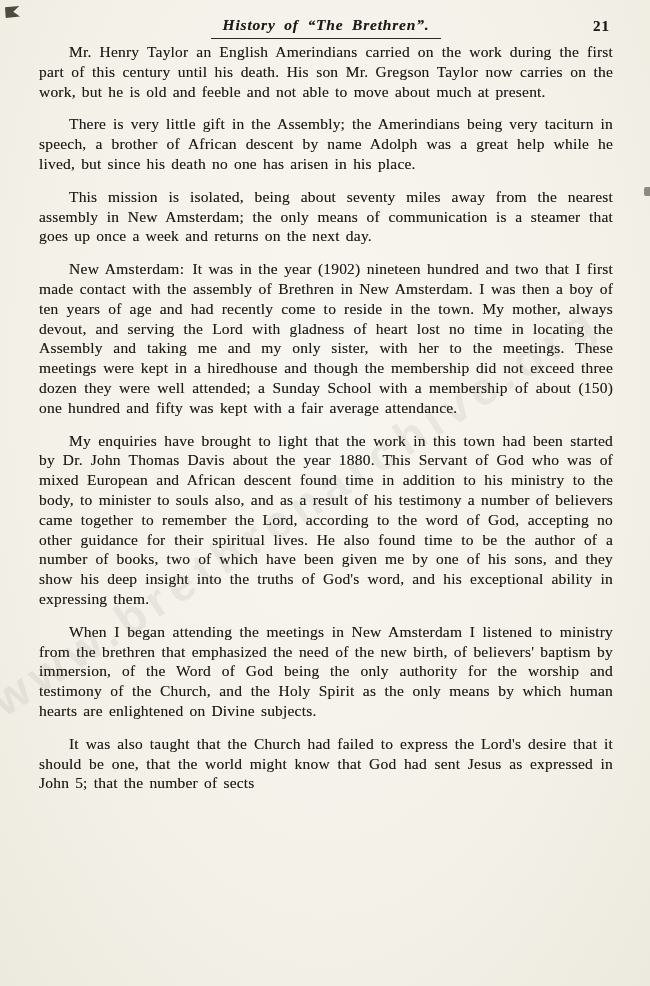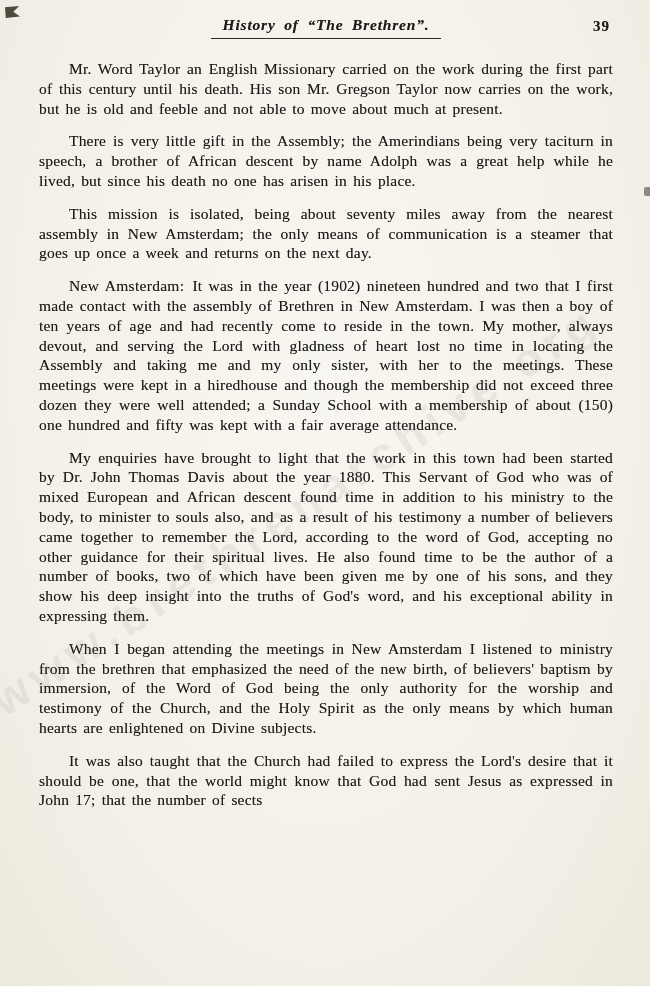--- a/index.html
+++ b/index.html
@@ -43,21 +43,20 @@
     opacity: 0.9;
   }
   .scan-mark-right {
     right: 0px; top: 187px; width: 6px; height: 9px;
     border-radius: 2px 0 0 2px;
     opacity: 0.55;
   }
   .page-header {
     position: relative;
     height: 26px;
-    margin-bottom: 17px;
     text-align: center;
   }
   .running-title {
     display: inline-block;
     font-style: italic;
     font-weight: bold;
     font-size: 15.5px;
     letter-spacing: 0.8px;
     word-spacing: 4px;
     padding: 0 12px 4px 12px;
@@ -88,25 +87,25 @@
 </head>
 <body>
 
 <div class="page">
   <div class="watermark">www.brethrenarchive.org</div>
   <div class="scan-mark scan-mark-topleft"></div>
   <div class="scan-mark scan-mark-right"></div>
 
   <div class="page-header">
     <span class="running-title">History of “The Brethren”.</span>
-    <span class="page-number">39</span>
+    <span class="page-number">21</span>
   </div>
 
   <div class="body-text">
-      <p>Mr. Word Taylor an English Missionary carried on the work during the first part of this century until his death. His son Mr. Gregson Taylor now carries on the work, but he is old and feeble and not able to move about much at present.</p>
+      <p>Mr. Henry Taylor an English Amerindians carried on the work during the first part of this century until his death. His son Mr. Gregson Taylor now carries on the work, but he is old and feeble and not able to move about much at present.</p>
       <p>There is very little gift in the Assembly; the Amerindians being very taciturn in speech, a brother of African descent by name Adolph was a great help while he lived, but since his death no one has arisen in his place.</p>
       <p>This mission is isolated, being about seventy miles away from the nearest assembly in New Amsterdam; the only means of communication is a steamer that goes up once a week and returns on the next day.</p>
       <p><strong>New Amsterdam: </strong>It was in the year (1902) nineteen hundred and two that I first made contact with the assembly of Brethren in New Amsterdam. I was then a boy of ten years of age and had recently come to reside in the town. My mother, always devout, and serving the Lord with gladness of heart lost no time in locating the Assembly and taking me and my only sister, with her to the meetings. These meetings were kept in a hiredhouse and though the membership did not exceed three dozen they were well attended; a Sunday School with a membership of about (150) one hundred and fifty was kept with a fair average attendance.</p>
       <p>My enquiries have brought to light that the work in this town had been started by Dr. John Thomas Davis about the year 1880. This Servant of God who was of mixed European and African descent found time in addition to his ministry to the body, to minister to souls also, and as a result of his testimony a number of believers came together to remember the Lord, according to the word of God, accepting no other guidance for their spiritual lives. He also found time to be the author of a number of books, two of which have been given me by one of his sons, and they show his deep insight into the truths of God's word, and his exceptional ability in expressing them.</p>
       <p>When I began attending the meetings in New Amsterdam I listened to ministry from the brethren that emphasized the need of the new birth, of believers' baptism by immersion, of the Word of God being the only authority for the worship and testimony of the Church, and the Holy Spirit as the only means by which human hearts are enlightened on Divine subjects.</p>
-      <p>It was also taught that the Church had failed to express the Lord's desire that it should be one, that the world might know that God had sent Jesus as expressed in John 17; that the number of sects</p>
+      <p>It was also taught that the Church had failed to express the Lord's desire that it should be one, that the world might know that God had sent Jesus as expressed in John 5; that the number of sects</p>
     </div>
 </div>
 
 </body></html>

